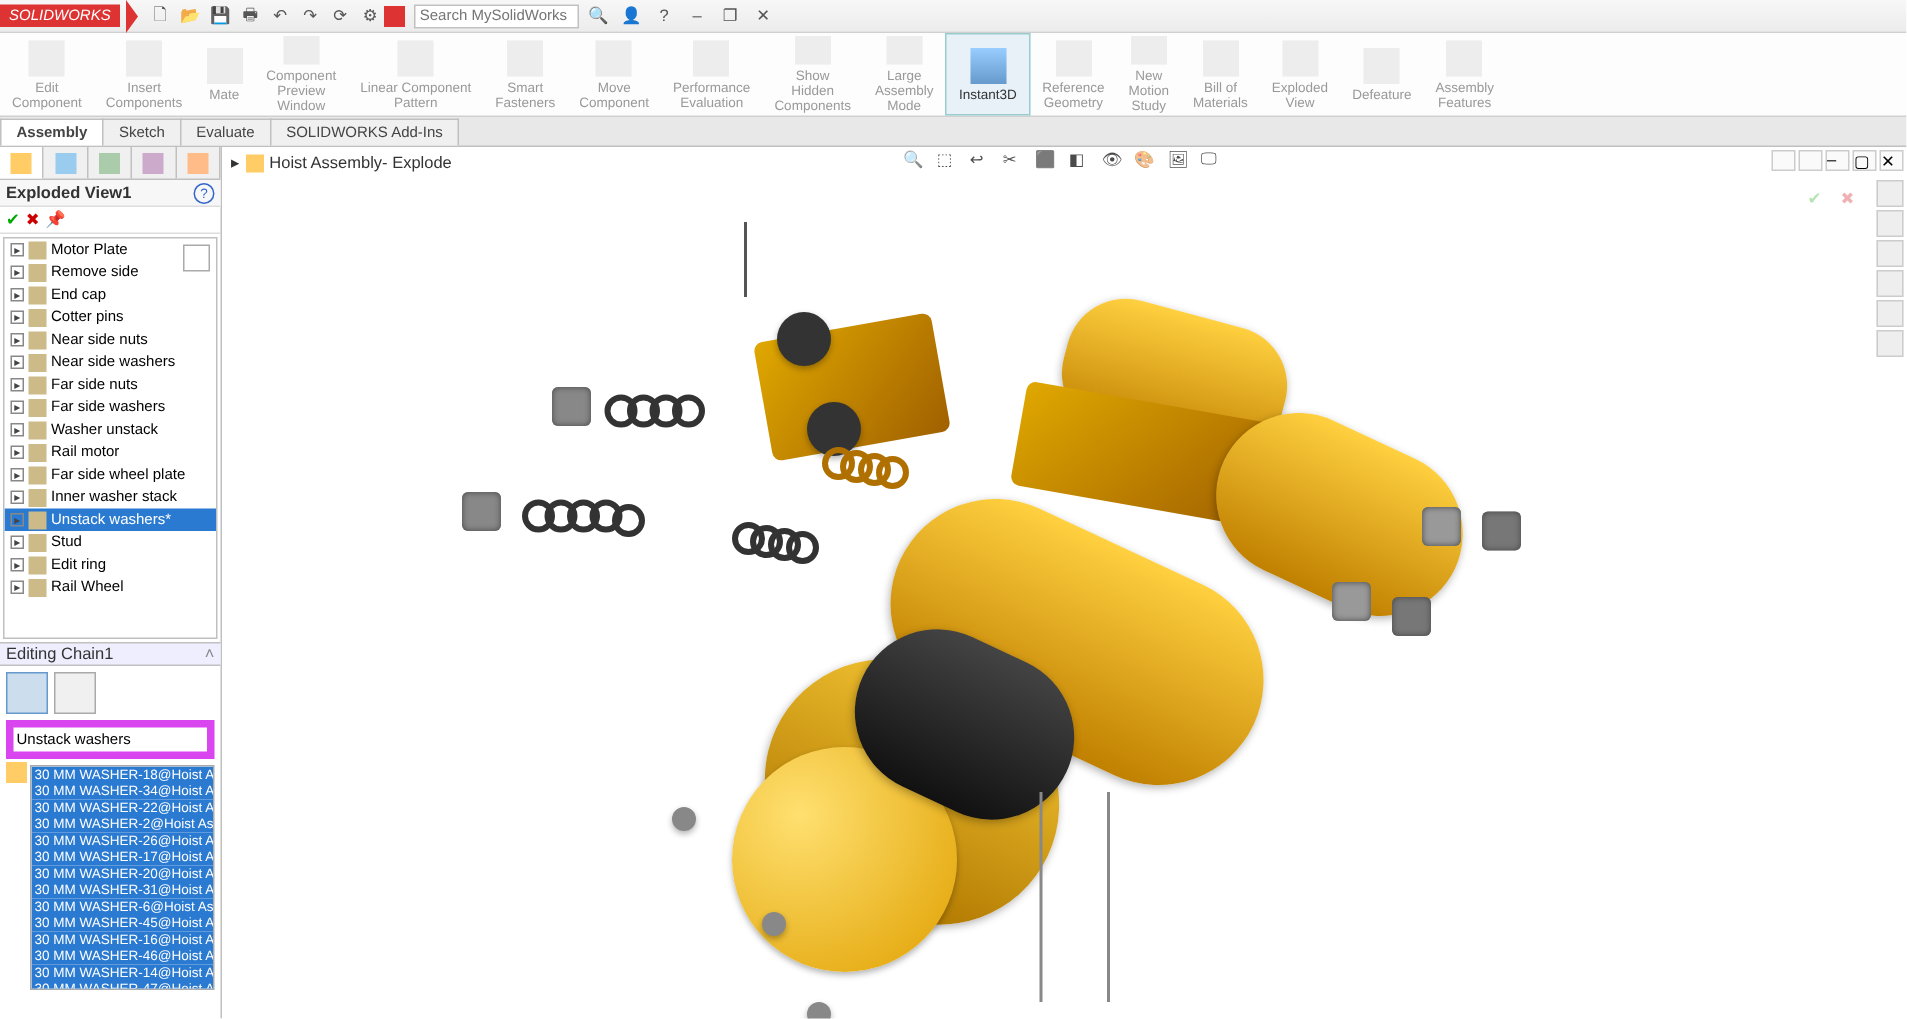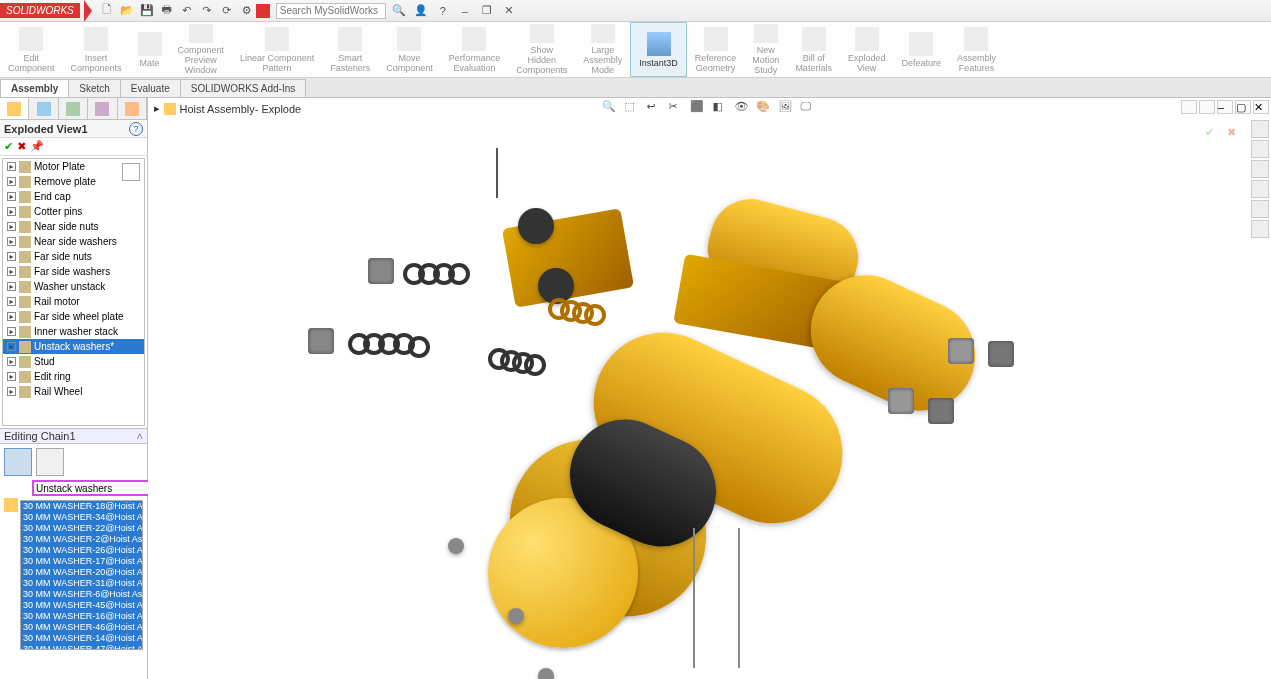--- a/index.html
+++ b/index.html
@@ -52,21 +52,21 @@
 .tree-ico { width: 12px; height: 12px; background: #cb8; margin-right: 3px; }
 .tree-lbl { font-size: 10px; white-space: nowrap; }
 .tree-opts { position: absolute; top: 4px; right: 4px; width: 18px; height: 18px; border: 1px solid #aaa; background: #fff; cursor: pointer; }
 
 .section-hdr { height: 16px; background: #eef; border-top: 1px solid #c0c0c0; border-bottom: 1px solid #c0c0c0; padding: 0 4px; display: flex; align-items: center; font-size: 10px; color: #333; }
 .section-hdr .chev { margin-left: auto; color: #888; }
 .section-body { padding: 4px; }
 .sec-btns { display: flex; gap: 4px; }
 .sec-btn { width: 28px; height: 28px; border: 1px solid #aaa; background: #f0f0f0; cursor: pointer; }
 .sec-btn.active { background: #cde; border-color: #69c; }
-.sec-input { width: 100%; border: 2px solid #d946ef; height: 16px; font-size: 10px; padding: 0 2px; margin-top: 4px; margin-left: 28px; }
+.sec-input { width: 100%; border: 5px solid #d946ef; height: 26px; font-size: 10px; padding: 0 2px; margin-top: 4px; }
 .comp-list { margin-top: 2px; border: 1px solid #aaa; height: 150px; overflow: hidden; }
 .comp-row { height: 11px; background: #2a7ad1; color: #fff; font-size: 9px; padding: 0 2px; white-space: nowrap; overflow: hidden; }
 .panel-side-ico { width: 14px; height: 14px; background: #fc6; position: absolute; }
 
 
 .gfx { flex: 1; position: relative; background: #fff; }
 .gfx-breadcrumb { position: absolute; top: 4px; left: 6px; display: flex; align-items: center; gap: 4px; color: #333; font-size: 10px; }
 .gfx-ico { width: 12px; height: 12px; background: #fc6; }
 .hud { position: absolute; top: 2px; left: 50%; transform: translateX(-50%); display: flex; gap: 6px; }
 .hud-btn { width: 16px; height: 16px; cursor: pointer; opacity: 0.7; }
@@ -243,21 +243,21 @@
     <div class="tree" id="tree">
       <div class="tree-opts"></div>
     <div class="tree-row">
           <span class="tree-exp">▸</span>
           <span class="tree-ico"></span>
           <span class="tree-lbl">Motor Plate</span>
         </div>
         <div class="tree-row">
           <span class="tree-exp">▸</span>
           <span class="tree-ico"></span>
-          <span class="tree-lbl">Remove plate</span>
+          <span class="tree-lbl">Remove side</span>
         </div>
         <div class="tree-row">
           <span class="tree-exp">▸</span>
           <span class="tree-ico"></span>
           <span class="tree-lbl">End cap</span>
         </div>
         <div class="tree-row">
           <span class="tree-exp">▸</span>
           <span class="tree-ico"></span>
           <span class="tree-lbl">Cotter pins</span>

